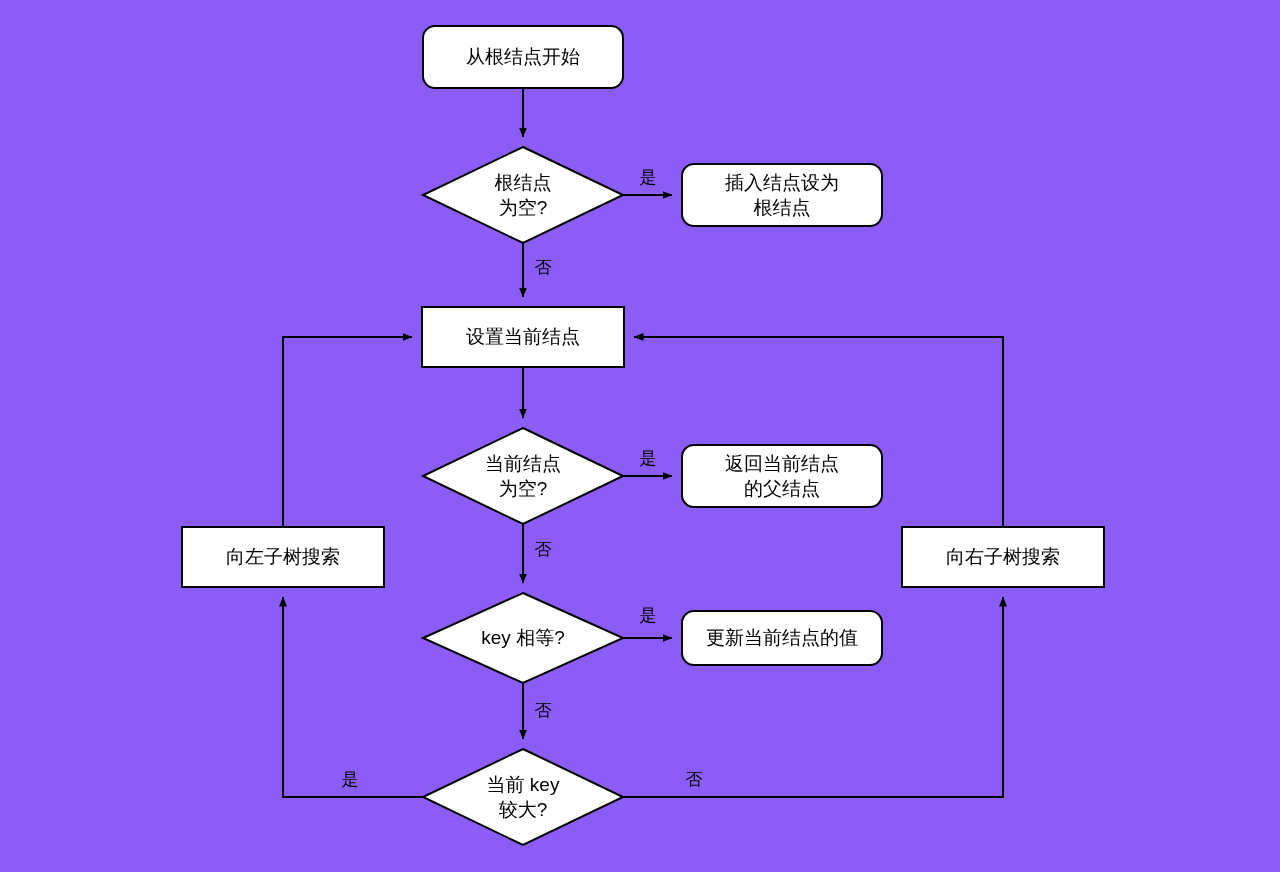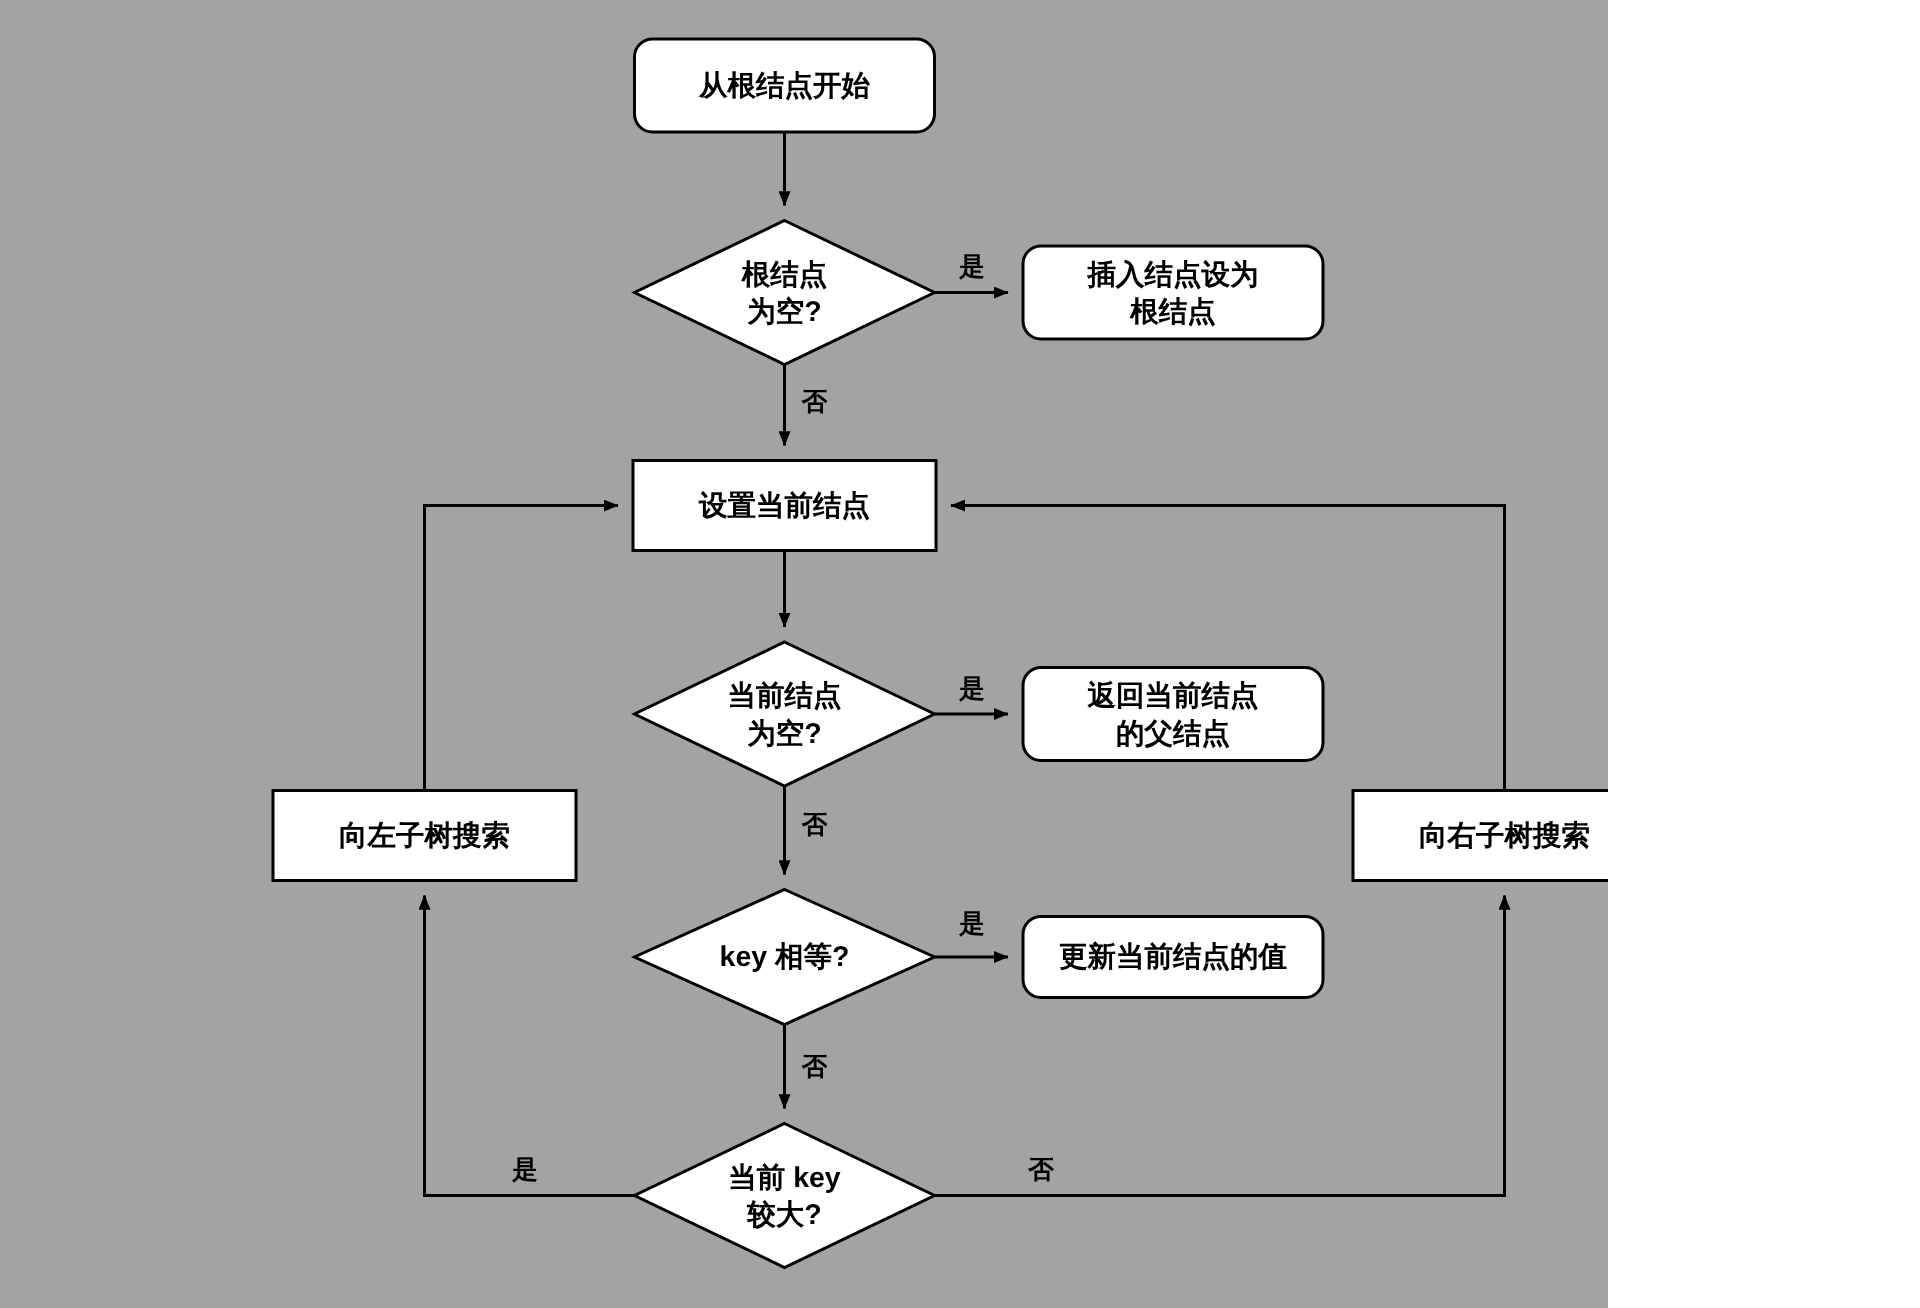--- a/index.html
+++ b/index.html
@@ -5,25 +5,24 @@
   html, body {
     margin: 0;
     padding: 0;
     background: #ffffff;
   }
   body {
     font-family: "Liberation Sans", "DejaVu Sans", sans-serif;
   }
   #canvas-wrap {
     position: relative;
-    width: 1072px;
+    width: 1280px;
     height: 872px;
-    background: #a3a3a3;
+    background: #8b5cf6;
     overflow: hidden;
-    font-weight: bold;
   }
   svg#flowchart {
     position: absolute;
     top: 0;
     left: 0;
     width: 1280px;
     height: 872px;
     display: block;
   }
   .node-shape {

